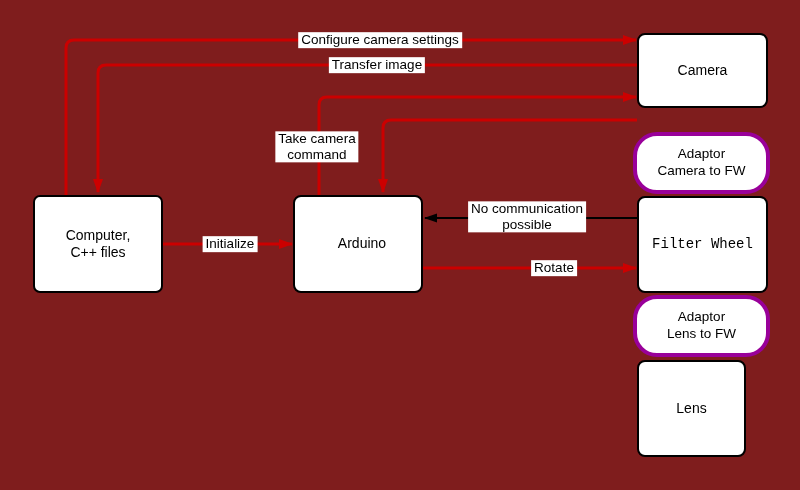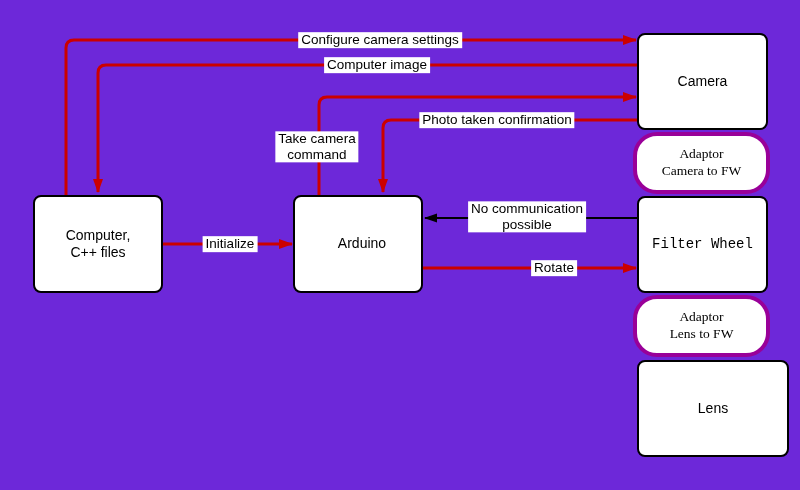--- a/index.html
+++ b/index.html
@@ -1,29 +1,29 @@
 <!DOCTYPE html>
 <html><head>
 <meta charset="utf-8">
 <style>
   html,body{margin:0;padding:0;background:#fff;}
   #canvas{
-    position:relative;width:800px;height:490px;background:#6d28d9;overflow:hidden;
+    position:relative;width:800px;height:490px;background:#7f1d1d;overflow:hidden;
     font-family:"Liberation Sans","DejaVu Sans",sans-serif;color:#000;
   }
   #edge-layer{position:absolute;left:0;top:0;width:800px;height:490px;}
   .node{
     position:absolute;display:flex;flex-direction:column;align-items:center;justify-content:center;
     background:#fff;border:2px solid #000;border-radius:8px;
     font-size:14px;line-height:1.25;text-align:center;box-sizing:border-box;
   }
   .adaptor{
     position:absolute;display:flex;flex-direction:column;align-items:center;justify-content:center;
     background:#fff;border:4px solid #990099;border-radius:24px;
-    font-size:13.5px;line-height:1.25;text-align:center;box-sizing:border-box;z-index:3;font-family:Liberation Serif, serif;
+    font-size:13.5px;line-height:1.25;text-align:center;box-sizing:border-box;z-index:3;
   }
   .edge-label{
     position:absolute;transform:translate(-50%,-50%);
     background:#fff;padding:0 3px;font-size:13.5px;line-height:1.16;
     text-align:center;white-space:nowrap;z-index:2;
   }
   .node{z-index:3;}
 </style>
 </head>
 <body>
@@ -59,62 +59,61 @@
       <circle cx="383" cy="198" r="1.4" fill="#ff3333"></circle>
       <circle cx="298" cy="244" r="1.4" fill="#ff3333"></circle>
       <circle cx="641" cy="41" r="1.4" fill="#ff3333"></circle>
       <circle cx="641" cy="98" r="1.4" fill="#ff3333"></circle>
       <circle cx="641" cy="268" r="1.4" fill="#ff3333"></circle>
     </g>
   </svg>
 
   <div class="edge-label" style="left:380px;top:40px;">Configure camera settings</div>
 
-  <div class="edge-label" style="left:377px;top:65px;">Computer image</div>
+  <div class="edge-label" style="left:377px;top:65px;">Transfer image</div>
 
   <div class="edge-label" style="left:317px;top:147px;">
     <div>Take camera</div>
     <div>command</div>
   </div>
 
-  <div class="edge-label" style="left:497px;top:120px;">Photo taken confirmation</div>
 
   <div class="edge-label" style="left:230px;top:244px;">Initialize</div>
 
   <div class="edge-label" style="left:554px;top:268px;">Rotate</div>
 
   <div class="edge-label" style="left:527px;top:217px;">
     <div>No communication</div>
     <div>possible</div>
   </div>
 
-  <div class="node" style="left:33px;top:195px;width:130px;height:98px;">
+  <div class="node" style="left:33px;top:195px;width:130px;height:98px;border-radius:7px;">
     <div>Computer,</div>
     <div>C++ files</div>
   </div>
 
   <div class="node" style="left:293px;top:195px;width:130px;height:98px;padding-left:8px;">
     <div>Arduino</div>
   </div>
 
-  <div class="node" style="left:637px;top:33px;width:131px;height:97px;">
+  <div class="node" style="left:637px;top:33px;width:131px;height:75px;">
     <div>Camera</div>
   </div>
 
   <div class="adaptor" style="left:633px;top:132px;width:137px;height:62px;">
     <div>Adaptor</div>
     <div>Camera to FW</div>
   </div>
 
   <div class="node" style="left:637px;top:196px;width:131px;height:97px;font-family:Liberation Mono, monospace;">
     <div>Filter Wheel</div>
   </div>
 
   <div class="adaptor" style="left:633px;top:295px;width:137px;height:62px;">
     <div>Adaptor</div>
     <div>Lens to FW</div>
   </div>
 
-  <div class="node" style="left:637px;top:360px;width:152px;height:97px;">
+  <div class="node" style="left:637px;top:360px;width:109px;height:97px;">
     <div>Lens</div>
   </div>
 
 </div>
 
 </body></html>

